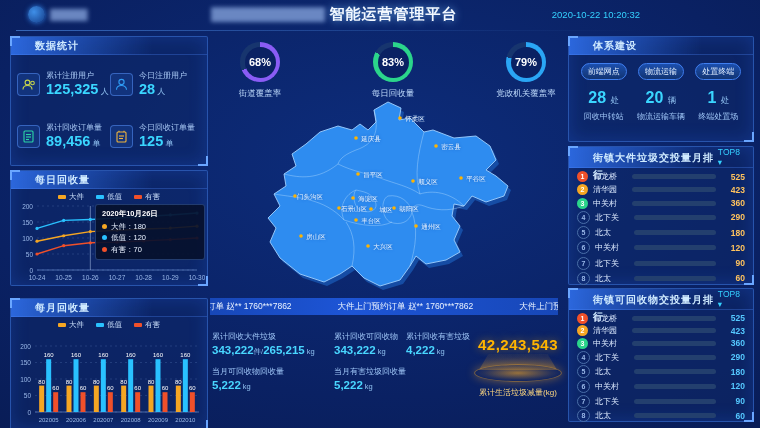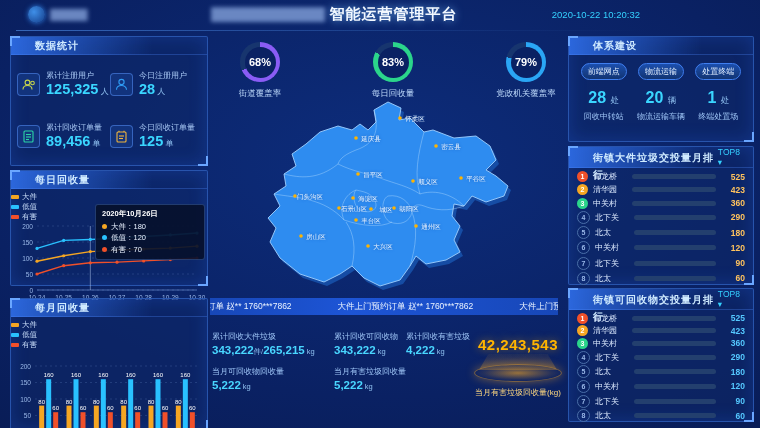--- a/index.html
+++ b/index.html
@@ -37,21 +37,21 @@
   .stats-grid{display:grid;grid-template-columns:1fr 1fr;grid-template-rows:1fr 1fr;height:104px;padding:3px 4px 0 6px;}
   .stat-item{display:flex;align-items:center;gap:6px;}
   .stat-icon{width:21px;height:21px;border-radius:4px;border:1px solid rgba(90,150,255,.5);
     background:rgba(20,55,130,.8);display:flex;align-items:center;justify-content:center;flex:0 0 auto;}
   .stat-label{font-size:8px;color:#a9c9f5;white-space:nowrap;}
   .stat-value{font-size:14.5px;font-weight:bold;color:#3ad6ff;line-height:1.15;white-space:nowrap;}
   .stat-unit{font-size:8px;font-weight:normal;color:#8fc0f0;}
   
   .p-daily{left:10px;top:170px;width:196px;height:114px;}
   .p-monthly{left:10px;top:298px;width:196px;height:130px;}
-  .legend{display:flex;justify-content:center;padding:3px 0 0;flex-direction:column;}
+  .legend{display:flex;justify-content:center;gap:12px;padding:3px 0 0;}
   .legend span{display:flex;align-items:center;gap:3px;font-size:7.5px;color:#c9defa;}
   .legend i{display:block;width:8px;height:4px;border-radius:1px;}
   .tooltip{position:absolute;left:84px;top:33px;width:96px;background:rgba(6,16,44,.92);
     border:1px solid rgba(90,140,230,.35);border-radius:3px;padding:4px 6px;z-index:3;}
   .tooltip .tt-date{font-size:7.5px;font-weight:bold;color:#fff;margin-bottom:2px;}
   .tooltip .tt-row{display:flex;align-items:center;gap:4px;font-size:7.5px;color:#e8f1ff;line-height:1.5;}
   .tooltip .tt-dot{width:5px;height:5px;border-radius:50%;}
   
   .gauge-row{position:absolute;left:212px;top:42px;width:346px;display:flex;justify-content:space-between;padding:0 8px;}
   .gauge{display:flex;flex-direction:column;align-items:center;width:80px;}
@@ -397,21 +397,21 @@
       <div>
        <div class="sum-label">当月有害垃圾回收量</div>
        <div class="sum-value">5,222<small> kg</small></div>
      </div>
     </div>
 
   <div class="counter">
     <div class="counter-num">42,243,543</div>
     <div class="beam"></div>
     <div class="dish"></div>
-    <div class="counter-label">当月有害垃圾回收量(kg)</div>
+    <div class="counter-label">累计生活垃圾减量(kg)</div>
   </div>
 
   <section class="panel p-system">
     <div class="panel-title">体系建设</div>
     <div class="sys-grid" id="sysGrid">
         <div class="sys-pill">前端网点</div>
         <div class="sys-pill">物流运输</div>
         <div class="sys-pill">处置终端</div>
         <div class="sys-value">28 <small>处</small></div>
         <div class="sys-value">20 <small>辆</small></div>

